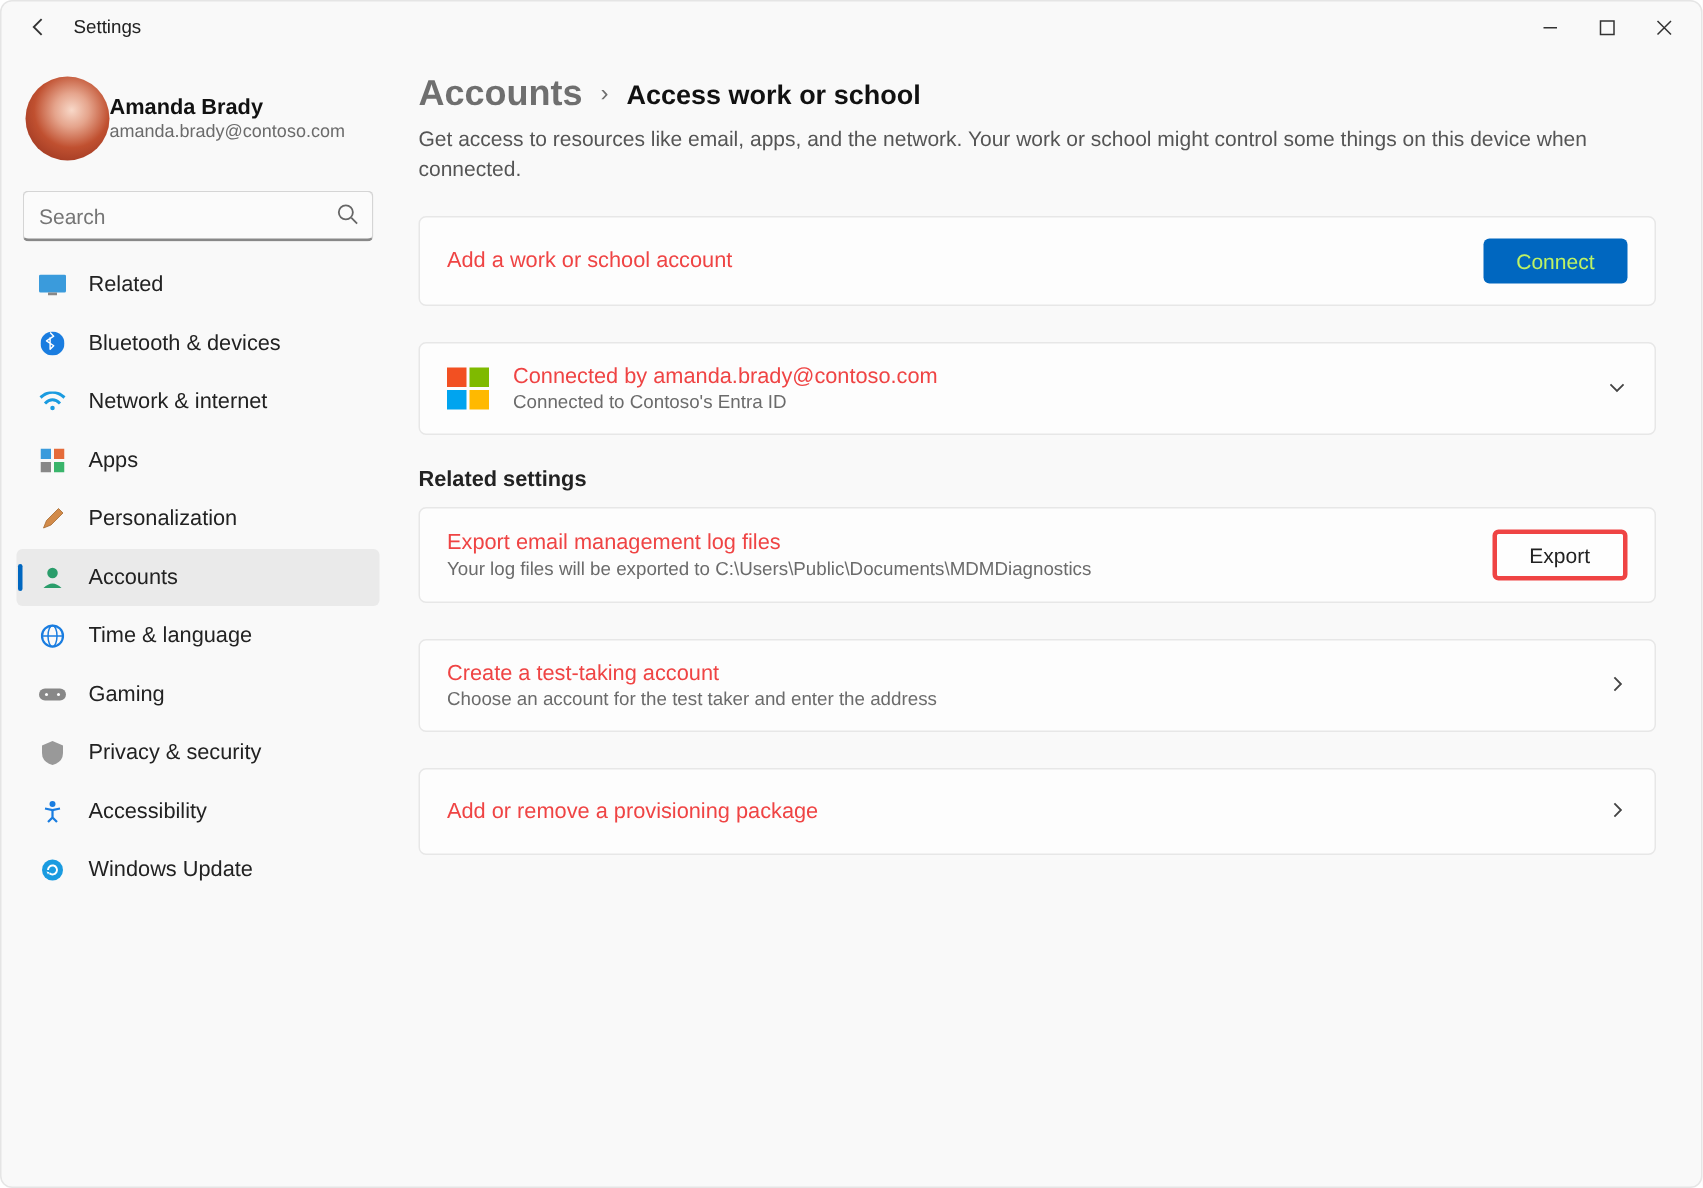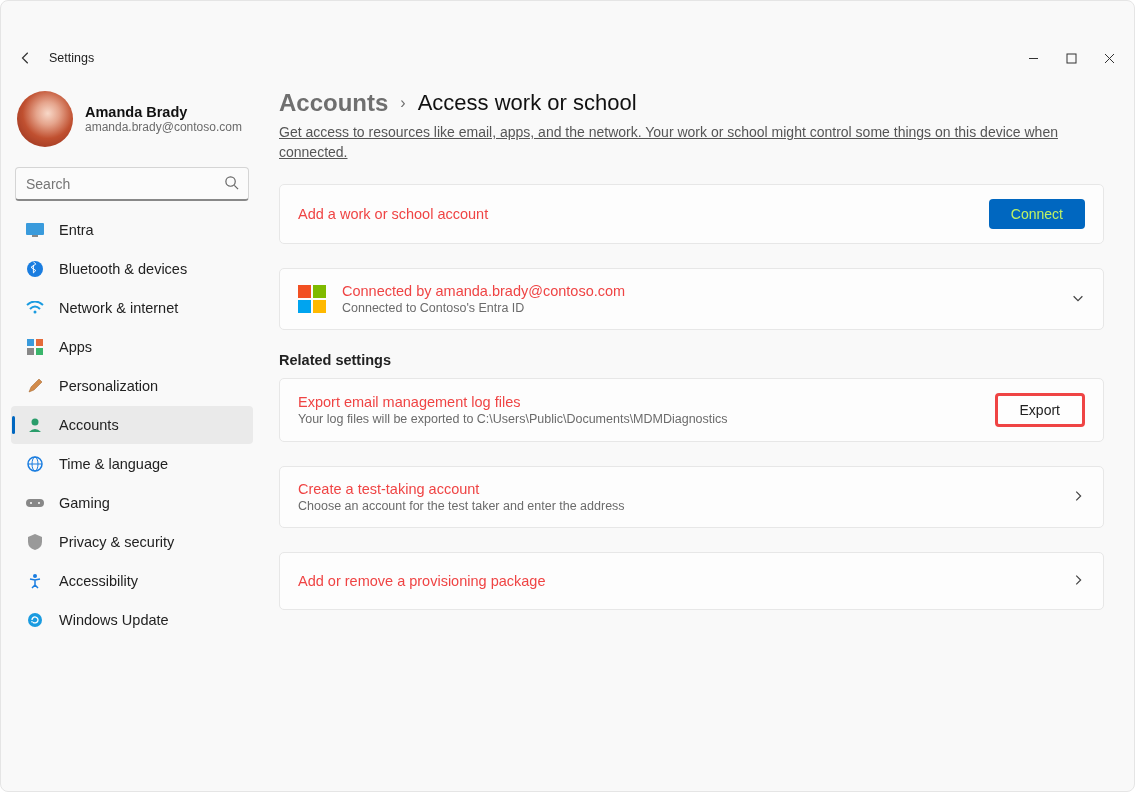--- a/index.html
+++ b/index.html
@@ -1,48 +1,48 @@
 <!DOCTYPE html>
 <html><head>
 <meta charset="utf-8">
 <style>
   * { box-sizing: border-box; margin: 0; padding: 0; }
   html, body { width: 1135px; height: 792px; font-family: "Segoe UI", Arial, sans-serif; background: #fff; overflow: hidden; }
   body { background: #f9f9f9; border: 1px solid #e5e5e5; border-radius: 8px; }
 
-  .titlebar { display: flex; align-items: center; height: 34px; padding: 0 6px 0 12px; margin-top: 40px; }
+  .titlebar { display: flex; align-items: center; height: 34px; padding: 0 6px 0 12px; }
   .titlebar .back { width: 26px; height: 26px; display:flex; align-items:center; justify-content:center; color:#333; }
   .titlebar .title { margin-left: 10px; font-size: 12.5px; color: #222; }
   .win-controls { margin-left:auto; display:flex; }
   .win-btn { width:38px; height:26px; display:flex; align-items:center; justify-content:center; color:#333; font-size:14px; }
 
   .body { display:flex; height: calc(792px - 34px); }
 
   .sidebar { width: 262px; padding: 16px 10px 10px 10px; }
-  .profile { display:flex; align-items:center; gap:12px; padding: 0 6px 6px 6px; }
+  .profile { display:flex; align-items:center; gap:0; padding: 0 6px 6px 6px; }
   .avatar { width:56px; height:56px; border-radius:50%; background: radial-gradient(circle at 55% 40%, #f8d8c8 0%, #e5a48c 25%, #c05030 55%, #8a2a1a 100%); flex-shrink:0; }
   .profile .name { font-size:14.5px; font-weight:600; color:#111; }
   .profile .email { font-size:12px; color:#6b6b6b; }
 
   .search { margin: 14px 4px 10px 4px; position:relative; }
   .search input { width:100%; height:34px; border:1px solid #d5d5d5; border-bottom:2px solid #888; border-radius:4px; background:#fbfbfb; padding:0 34px 0 10px; font-size:14px; color:#333; }
   .search .search-icon { position:absolute; right:10px; top:8px; color:#666; font-size:15px; }
 
   .nav { margin-top:10px; }
   .nav-item { display:flex; align-items:center; gap:14px; height:38px; padding:0 10px 0 14px; border-radius:4px; font-size:14.5px; color:#222; cursor:default; margin:1px 0; }
   .nav-item.active { background:#eaeaea; position:relative; }
   .nav-item.active::before { content:""; position:absolute; left:1px; top:10px; width:3px; height:18px; background:#0067c0; border-radius:2px; }
   .nav-icon { width:20px; height:20px; display:flex; align-items:center; justify-content:center; font-size:16px; }
 
   .main { flex:1; padding: 14px 30px 20px 16px; overflow:auto; }
   .breadcrumb { display:flex; align-items:center; gap:12px; margin-bottom:4px; }
   .breadcrumb .crumb-parent { font-size:24px; color:#6f6f6f; font-weight:600; }
   .breadcrumb .crumb-sep { color:#6f6f6f; font-size:16px; }
-  .breadcrumb .crumb-current { font-size:22px; font-weight:400; color:#111; }
-  .subtitle { font-size:14px; color:#555; margin-top:6px; line-height:1.4; max-width:780px;text-decoration:underline; }
+  .breadcrumb .crumb-current { font-size:18px; font-weight:700; color:#111; }
+  .subtitle { font-size:14px; color:#555; margin-top:6px; line-height:1.4; max-width:780px; }
 
   .card { background:#fdfdfd; border:1px solid #e7e7e7; border-radius:5px; margin-top:14px; display:flex; align-items:center; padding:14px 18px; min-height:58px; }
   .card + .card { margin-top:24px; }
   .card .card-text { flex:1; }
   .card .title { font-size:14.5px; color:#ef4444; }
   .card .sub { font-size:12.5px; color:#6b6b6b; margin-top:2px; }
   .chevron { color:#444; font-size:14px; }
 
   .ms-logo { width:28px; height:28px; display:grid; grid-template-columns:1fr 1fr; grid-template-rows:1fr 1fr; gap:2px; margin-right:16px; }
   .ms-logo span:nth-child(1){background:#f25022;}
@@ -105,21 +105,21 @@
     </div>
 
     <div class="nav">
       <div class="nav-item">
         <span class="nav-icon">
             <svg width="18" height="14">
               <rect x="0" y="0" width="18" height="12" rx="1" fill="#3a9bdc"></rect>
               <rect x="6" y="12" width="6" height="2" fill="#888"></rect>
             </svg>
           </span>
-        <span>Entra</span>
+        <span>Related</span>
       </div>
       <div class="nav-item">
         <span class="nav-icon">
             <svg width="16" height="16">
               <circle cx="8" cy="8" r="8" fill="#1a7de0"></circle>
               <path d="M8 3v10l3-3-6-4 6-4-3-3" fill="none" stroke="#fff" stroke-width="1.2" stroke-linejoin="round" transform="translate(0 1.5) scale(0.8)"></path>
             </svg>
           </span>
         <span>Bluetooth &amp; devices</span>
       </div>

